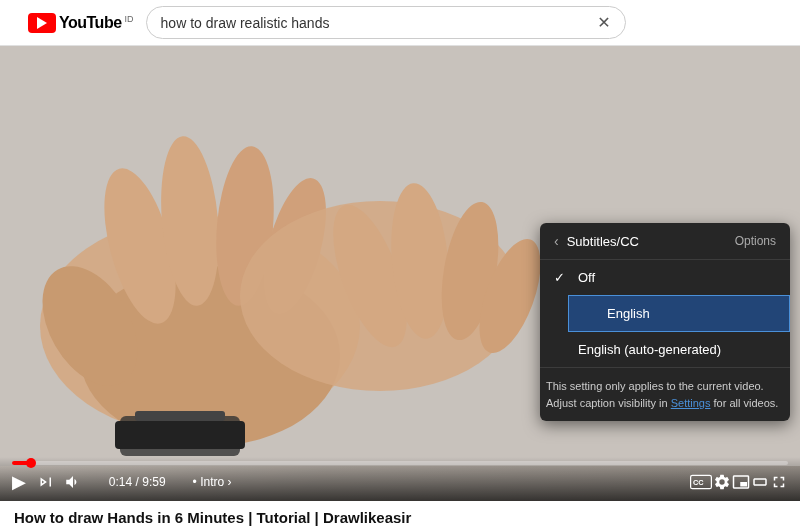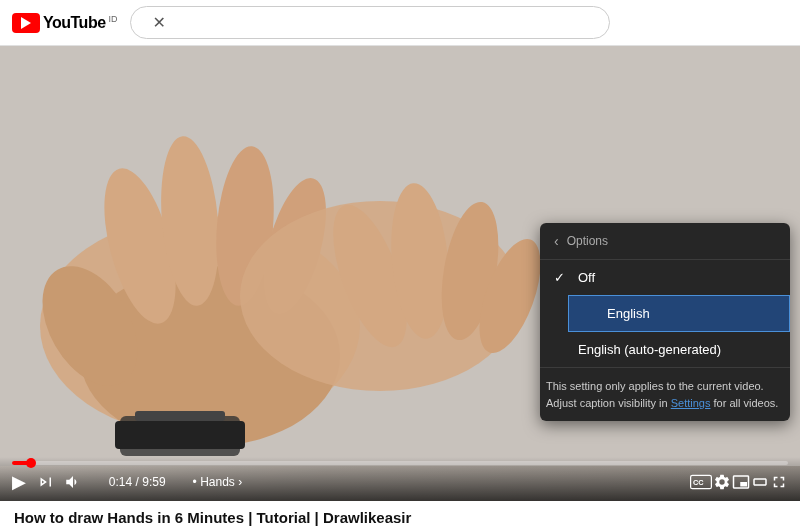--- a/index.html
+++ b/index.html
@@ -8,21 +8,21 @@
       height: 528px;
       background: #fff;
       font-family: 'Arial', sans-serif;
       overflow: hidden;
     }
 
     
     .header {
       display: flex;
       align-items: center;
-      padding: 6px 12px;
+      padding: 6px 28px;
       background: #fff;
       border-bottom: 1px solid #e0e0e0;
       height: 46px;
       gap: 12px;
     }
 
     .youtube-logo {
       display: flex;
       align-items: center;
       gap: 3px;
@@ -273,20 +273,21 @@
 </head>
 <body>
 
 <div class="header">
   <div class="youtube-logo">
     <div class="yt-icon"></div>
     <span class="yt-wordmark">YouTube</span>
       <span class="yt-badge">ID</span>
   </div>
   <div class="search-bar">
+    <input class="search-input" type="text" value="how to draw realistic hands" style="">
     <span class="search-clear">✕</span>
   </div>
 </div>
 
 <div class="video-container">
 
   <div class="video-bg">
     <svg width="800" height="420" viewBox="0 0 800 420" style="position:absolute;top:0;left:0;">
 
       <rect width="800" height="420" fill="#c8c2bc"></rect>
@@ -311,20 +312,21 @@
       <ellipse cx="370" cy="230" rx="28" ry="75" fill="#d4a882" transform="rotate(-20, 370, 230)"></ellipse>
       <ellipse cx="420" cy="215" rx="28" ry="78" fill="#d4a882" transform="rotate(-5, 420, 215)"></ellipse>
       <ellipse cx="470" cy="225" rx="26" ry="70" fill="#cfa078" transform="rotate(10, 470, 225)"></ellipse>
       <ellipse cx="510" cy="250" rx="24" ry="60" fill="#cfa078" transform="rotate(20, 510, 250)"></ellipse>
     </svg>
   </div>
 
   <div class="subtitles-popup">
     <div class="popup-header">
       <span class="popup-back-arrow">‹</span>
+      <span class="popup-title">Subtitles/CC</span>
       <span class="popup-options-link">Options</span>
     </div>
 
     <div class="popup-item">
       <span class="check-mark">✓</span>
       <span class="popup-item-label">Off</span>
     </div>
 
     <div class="popup-item popup-item-selected">
       <span class="check-mark"></span>
@@ -355,21 +357,21 @@
         </svg>
       </span>
       <span class="ctrl-btn">
         <svg width="18" height="18" viewBox="0 0 24 24" fill="white">
           <path d="M3 9v6h4l5 5V4L7 9H3zm13.5 3c0-1.77-1.02-3.29-2.5-4.03v8.05c1.48-.73 2.5-2.25 2.5-4.02z"></path>
         </svg>
       </span>
       <span class="time-display">
         <span>0:14</span> / <span>9:59</span>
       </span>
-      <span class="time-display chapter-label">• <span>Hands</span> ›</span>
+      <span class="time-display chapter-label">• <span>Intro</span> ›</span>
       <div class="right-controls">
 
         <span class="ctrl-btn">
           <svg width="22" height="16" viewBox="0 0 36 24" fill="white">
             <rect x="1" y="1" width="34" height="22" rx="3" fill="none" stroke="white" stroke-width="2"></rect>
             <text x="5" y="17" font-size="12" fill="white" font-family="Arial" font-weight="bold">CC</text>
           </svg>
         </span>
 
         <span class="ctrl-btn">

